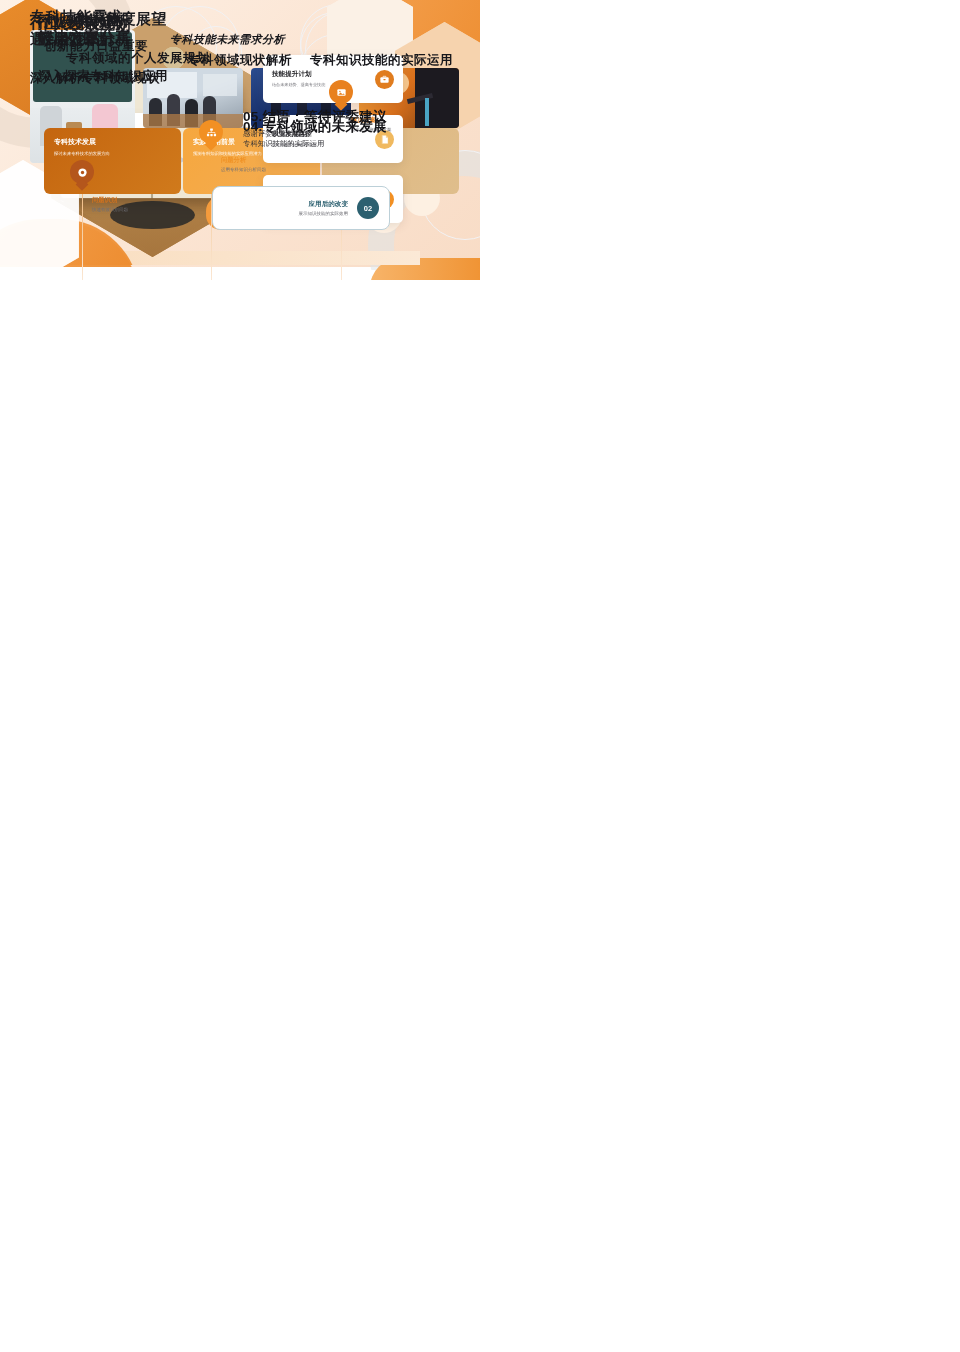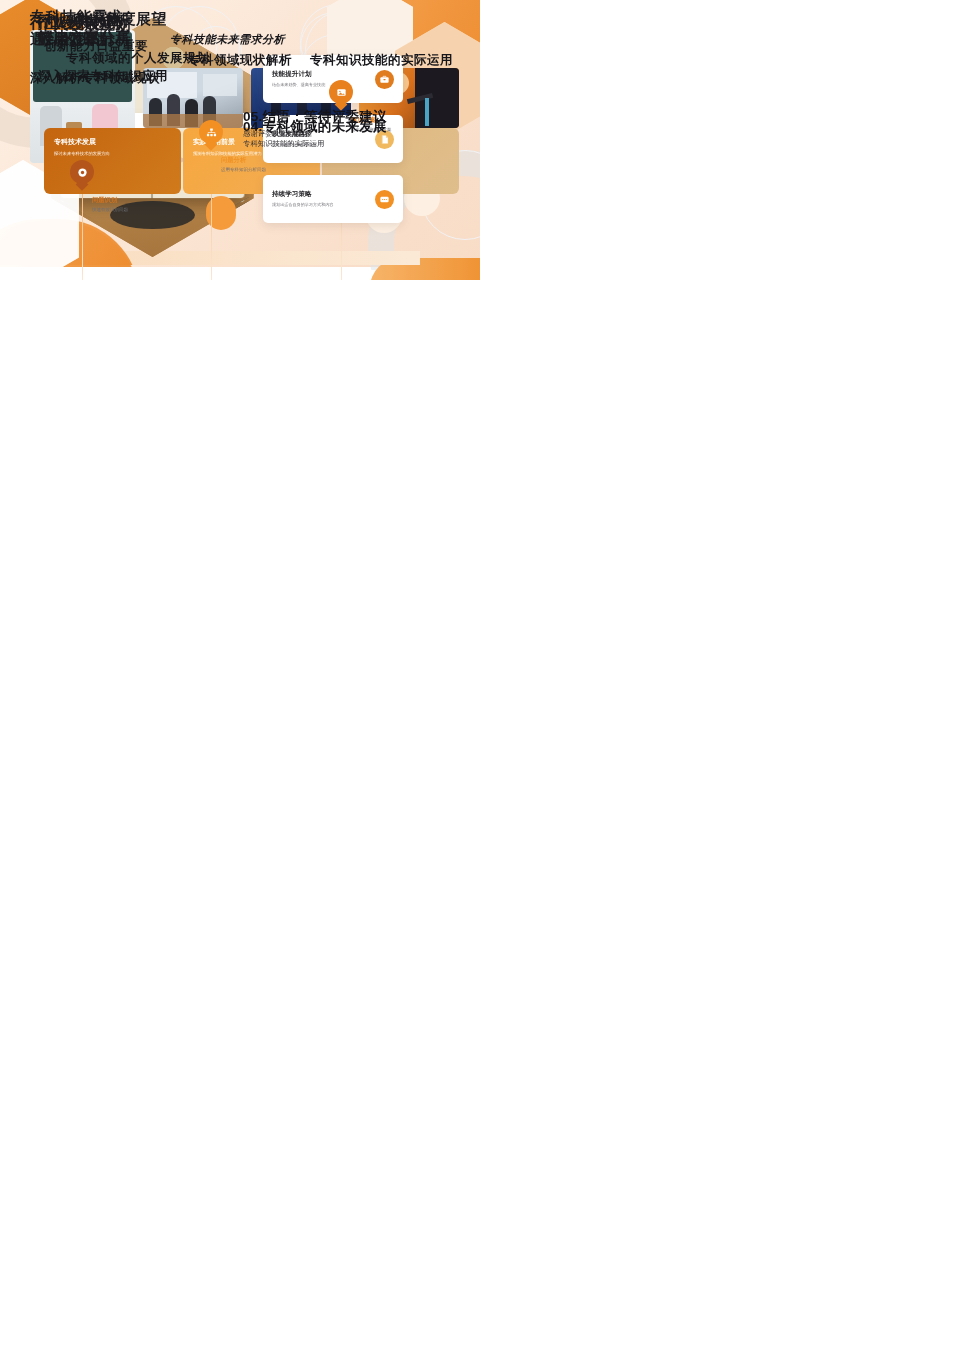--- a/index.html
+++ b/index.html
@@ -179,20 +179,27 @@
   <section class="slide s1">
     <div class="deco arc-beige"></div>
     <div class="deco arc-grey"></div>
     <div class="deco ghost-circ" style="left:300px;top:12px;width:70px;height:70px;"></div>
     <div class="deco ghost-circ" style="left:330px;top:30px;width:46px;height:46px;"></div>
 
     <div class="title h1" style="left:38px;top:30px;">应用效果分析</div>
     <div class="title h2" style="left:310px;top:52px;">专科知识技能的实际运用</div>
 
 
+    <div class="card-num two">
+      <div style="margin-right:9px;text-align:right;">
+        <div class="kv-title" style="color:#2c6070;">应用后的改变</div>
+        <div class="kv-sub">展示知识技能的实际效用</div>
+      </div>
+      <div class="badge teal" style="margin-right:10px;">02</div>
+    </div>
 
     <div class="rule" style="left:38px;top:206px;"></div>
     <div class="tiny" style="position:absolute;left:38px;top:215px;width:190px;">详细解析专科知识和技能在实践中的应用效果</div>
   </section>
 
   <section class="slide s2">
     <div class="deco ghost-circ" style="left:160px;top:6px;width:80px;height:80px;"></div>
     <div class="deco ghost-circ" style="left:190px;top:26px;width:52px;height:52px;"></div>
     <div class="deco ghost-circ" style="right:-30px;top:150px;width:90px;height:90px;"></div>
 

